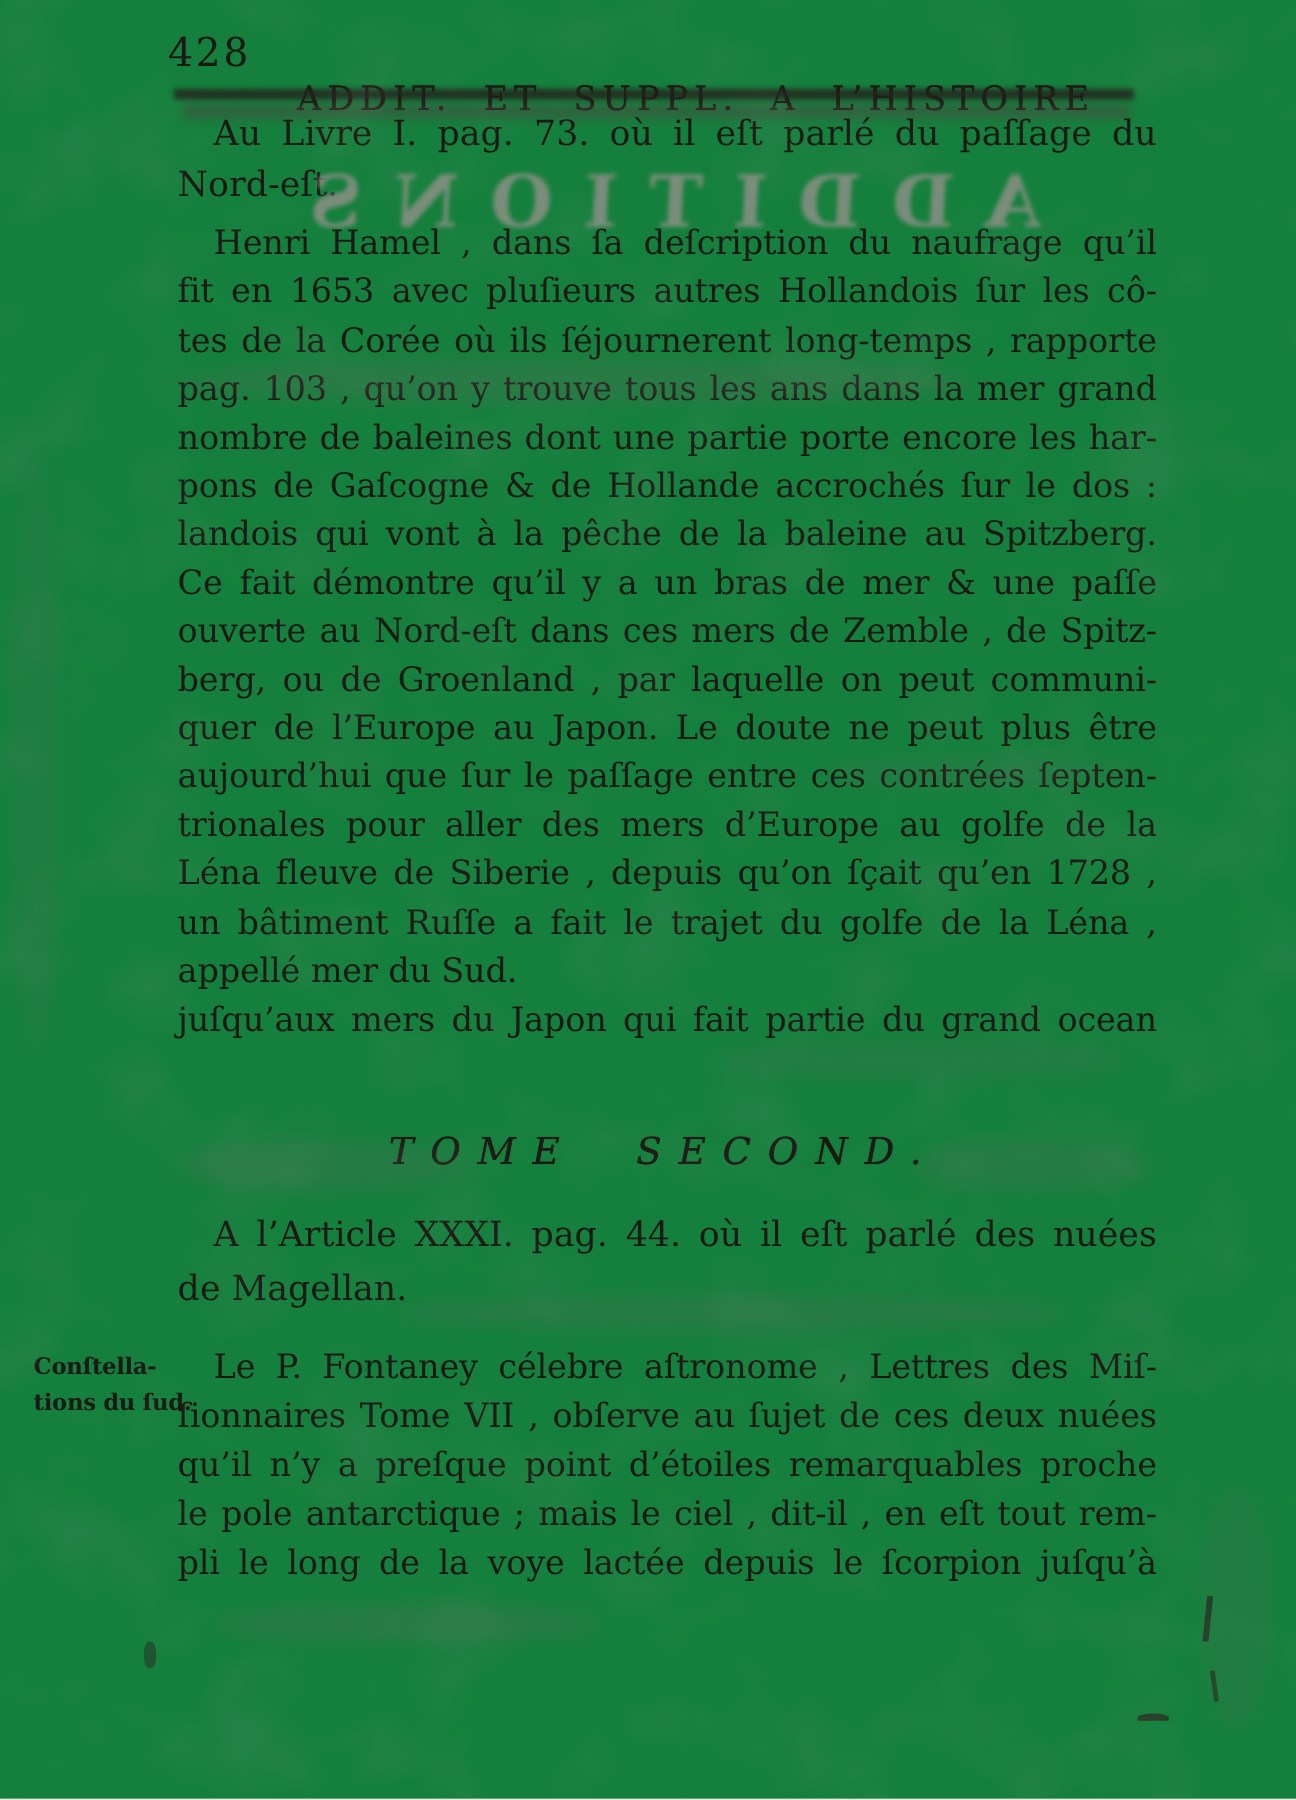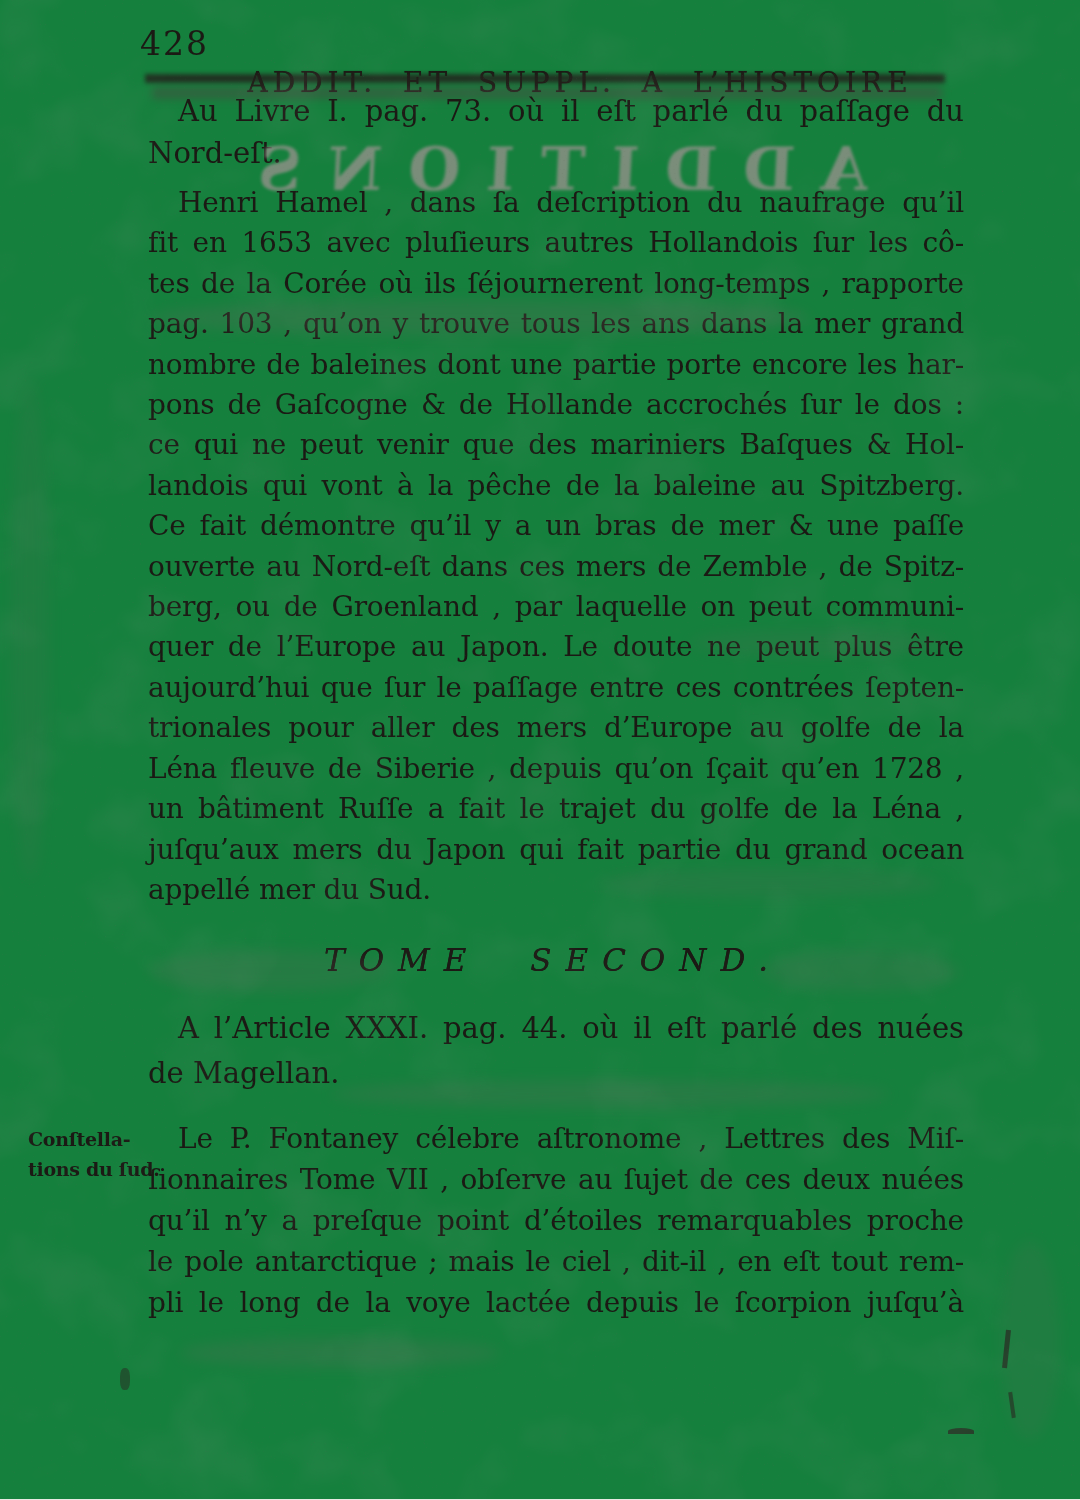--- a/index.html
+++ b/index.html
@@ -55,32 +55,31 @@
 
   <div class="abs" id="bleed-through-text">ADDITIONS</div>
 
   <div class="abs para" id="paragraph-1">
       <div class="ln indent"><span>Henri </span><span class="it">Hamel</span><span> , dans ſa deſcription du naufrage qu’il</span></div>
       <div class="ln"><span>fit en 1653 avec pluſieurs autres Hollandois ſur les cô-</span></div>
       <div class="ln"><span>tes de la Corée où ils ſéjournerent long-temps , rapporte</span></div>
       <div class="ln"><span class="it">pag.</span><span> 103 , qu’on y trouve tous les ans dans la mer grand</span></div>
       <div class="ln"><span>nombre de baleines dont une partie porte encore les har-</span></div>
       <div class="ln"><span>pons de Gaſcogne &amp; de Hollande accrochés ſur le dos :</span></div>
-      <div class="ln"><span>ce qui ne peut venir que des mariniers Baſques &amp; Hol-</span></div>
       <div class="ln"><span>landois qui vont à la pêche de la baleine au Spitzberg.</span></div>
       <div class="ln"><span>Ce fait démontre qu’il y a un bras de mer &amp; une paſſe</span></div>
       <div class="ln"><span>ouverte au Nord-eſt dans ces mers de Zemble , de Spitz-</span></div>
       <div class="ln"><span>berg, ou de Groenland , par laquelle on peut communi-</span></div>
       <div class="ln"><span>quer de l’Europe au Japon. Le doute ne peut plus être</span></div>
       <div class="ln"><span>aujourd’hui que ſur le paſſage entre ces contrées ſepten-</span></div>
       <div class="ln"><span>trionales pour aller des mers d’Europe au golfe de la</span></div>
       <div class="ln"><span class="it">Léna</span><span> fleuve de Siberie , depuis qu’on ſçait qu’en 1728 ,</span></div>
       <div class="ln"><span>un bâtiment Ruſſe a fait le trajet du golfe de la </span><span class="it">Léna</span><span> ,</span></div>
+      <div class="ln last"><span>appellé mer du Sud.</span></div>
       <div class="ln"><span>juſqu’aux mers du Japon qui fait partie du grand ocean</span></div>
-      <div class="ln last"><span>appellé mer du Sud.</span></div>
     </div>
 
   <div class="abs" id="section-heading">TOME SECOND.</div>
 
   <div class="abs" id="article-note">
       <div class="ln indent"><span class="it">A l’Article XXXI. pag. 44. où il eſt parlé</span><span> des nuées</span></div>
       <div class="ln last"><span>de Magellan.</span></div>
     </div>
 
   <div class="abs" id="margin-note">

